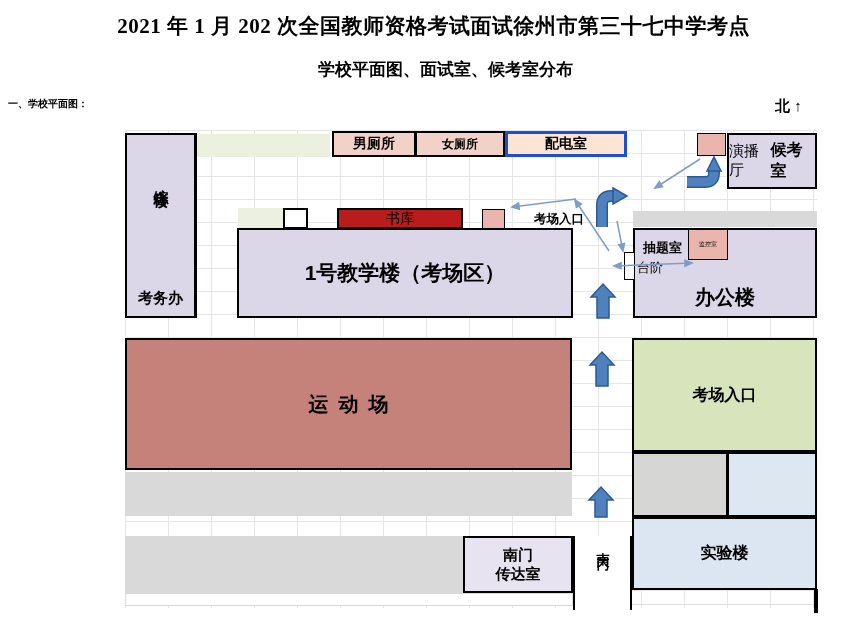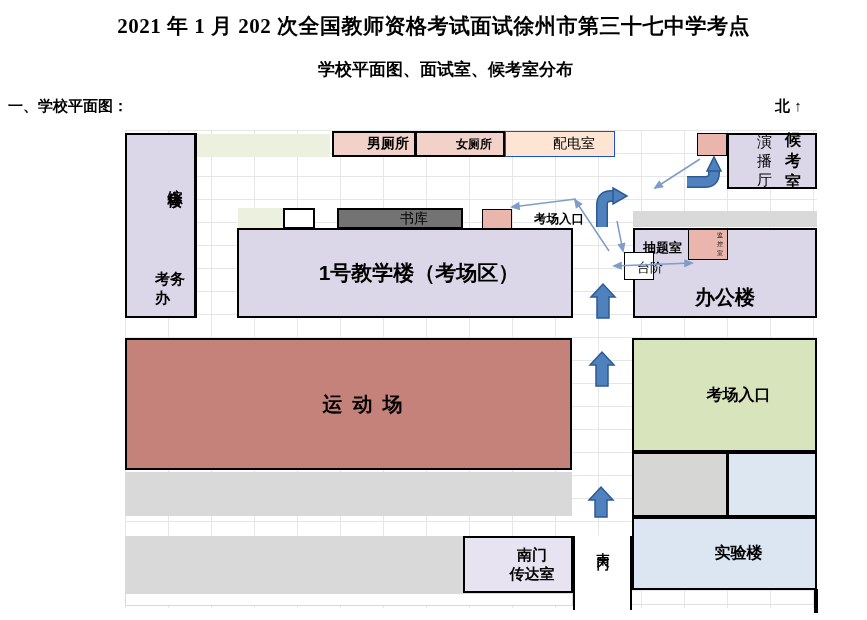--- a/index.html
+++ b/index.html
@@ -9,28 +9,28 @@
     --lab_blue:#dce6f2; --arrow_blue:#4f81bd; --arrow_dark:#2e5a94; --thin_arrow:#7e9dc8;
     --grid:#e6e6e6;
   }
   html,body{margin:0;padding:0;background:#fff;}
   #app{position:relative;width:867px;height:620px;background:#fff;overflow:hidden;
        font-family:"Liberation Sans",sans-serif;color:#000;}
   .abs{position:absolute;box-sizing:border-box;}
   .title{left:0;top:12px;width:867px;text-align:center;font-family:"Liberation Serif",serif;
          font-size:21px;font-weight:bold;letter-spacing:.5px;}
   .subtitle{left:12px;top:58px;width:867px;text-align:center;font-size:17px;font-weight:bold;}
-  .section-label{left:8px;top:97px;font-size:15px;font-weight:bold;text-align:right;}
+  .section-label{left:8px;top:97px;font-size:10px;font-weight:bold;text-align:right;}
   .north{left:775px;top:97px;font-size:15px;font-weight:bold;}
   .grid{left:125px;top:130px;width:692px;height:478px;
         background-image:linear-gradient(to right,var(--grid) 1px,transparent 1px),
                          linear-gradient(to bottom,var(--grid) 1px,transparent 1px);
         background-size:43px 23px;z-index:0;}
   .strip{z-index:1;}
-  .box{z-index:2;border:2px solid #000;display:flex;align-items:center;justify-content:center;padding-left:28px;}
+  .box{z-index:2;border:2px solid #000;display:flex;align-items:center;justify-content:center;}
   .thick{border-width:2.5px;}
   .lav{background:var(--building_lavender);}
   .bold{font-weight:bold;}
   .vtext{writing-mode:vertical-rl;text-orientation:upright;letter-spacing:2px;}
   svg.overlay{position:absolute;left:0;top:0;z-index:5;pointer-events:none;}
   .lbl{z-index:3;}
 </style>
 </head>
 <body>
 
@@ -55,32 +55,32 @@
     <div class="vtext bold" style="margin-top:42px;font-size:15px;">综合楼</div>
     <div class="bold" style="margin-top:auto;margin-bottom:8px;font-size:15px;">考务办</div>
   </div>
 
   <div class="abs box" style="left:332px;top:131px;width:84px;height:26px;background:var(--pink);font-size:14px;font-weight:bold;">
       <span>男厕所</span>
     </div>
   <div class="abs box" style="left:415px;top:131px;width:90px;height:26px;background:var(--pink);font-size:12px;font-weight:bold;">
       <span>女厕所</span>
     </div>
-  <div class="abs box" style="left:505px;top:131px;width:110px;height:26px;background:var(--peach);border:1px solid #1d4ed8;font-size:14px;">
+  <div class="abs box" style="left:505px;top:131px;width:122px;height:26px;background:var(--peach);border:3px solid #1d4ed8;font-size:14px;font-weight:bold;">
       <span>配电室</span>
     </div>
   <div class="abs box" style="left:697px;top:133px;width:29px;height:23px;background:var(--salmon);border-width:1.5px;"></div>
 
   <div class="abs box thick lav" style="left:727px;top:133px;width:90px;height:56px;flex-direction:row;">
     <div style="font-size:15px;">演播厅</div>
     <div class="bold" style="font-size:16px;">候考室</div>
   </div>
 
   <div class="abs box" style="left:283px;top:208px;width:25px;height:21px;background:#fff;"></div>
-  <div class="abs box" style="left:337px;top:208px;width:126px;height:21px;background:#737373;font-size:14px;">
+  <div class="abs box" style="left:337px;top:208px;width:126px;height:21px;background:#b91c1c;font-size:14px;">
       <span>书库</span>
     </div>
   <div class="abs box" style="left:482px;top:209px;width:23px;height:20px;background:var(--salmon);border-width:1.5px;"></div>
   <div class="abs lbl bold" style="left:507px;top:211px;font-size:12.5px;margin-left:27px;">考场入口</div>
 
   <div class="abs box thick lav" style="left:237px;top:228px;width:336px;height:90px;font-size:21px;font-weight:bold;">
     <span>1号教学楼（考场区）</span>
   </div>
 
   <div class="abs box thick lav" style="left:633px;top:228px;width:184px;height:90px;justify-content:flex-start;align-items:flex-start;">

